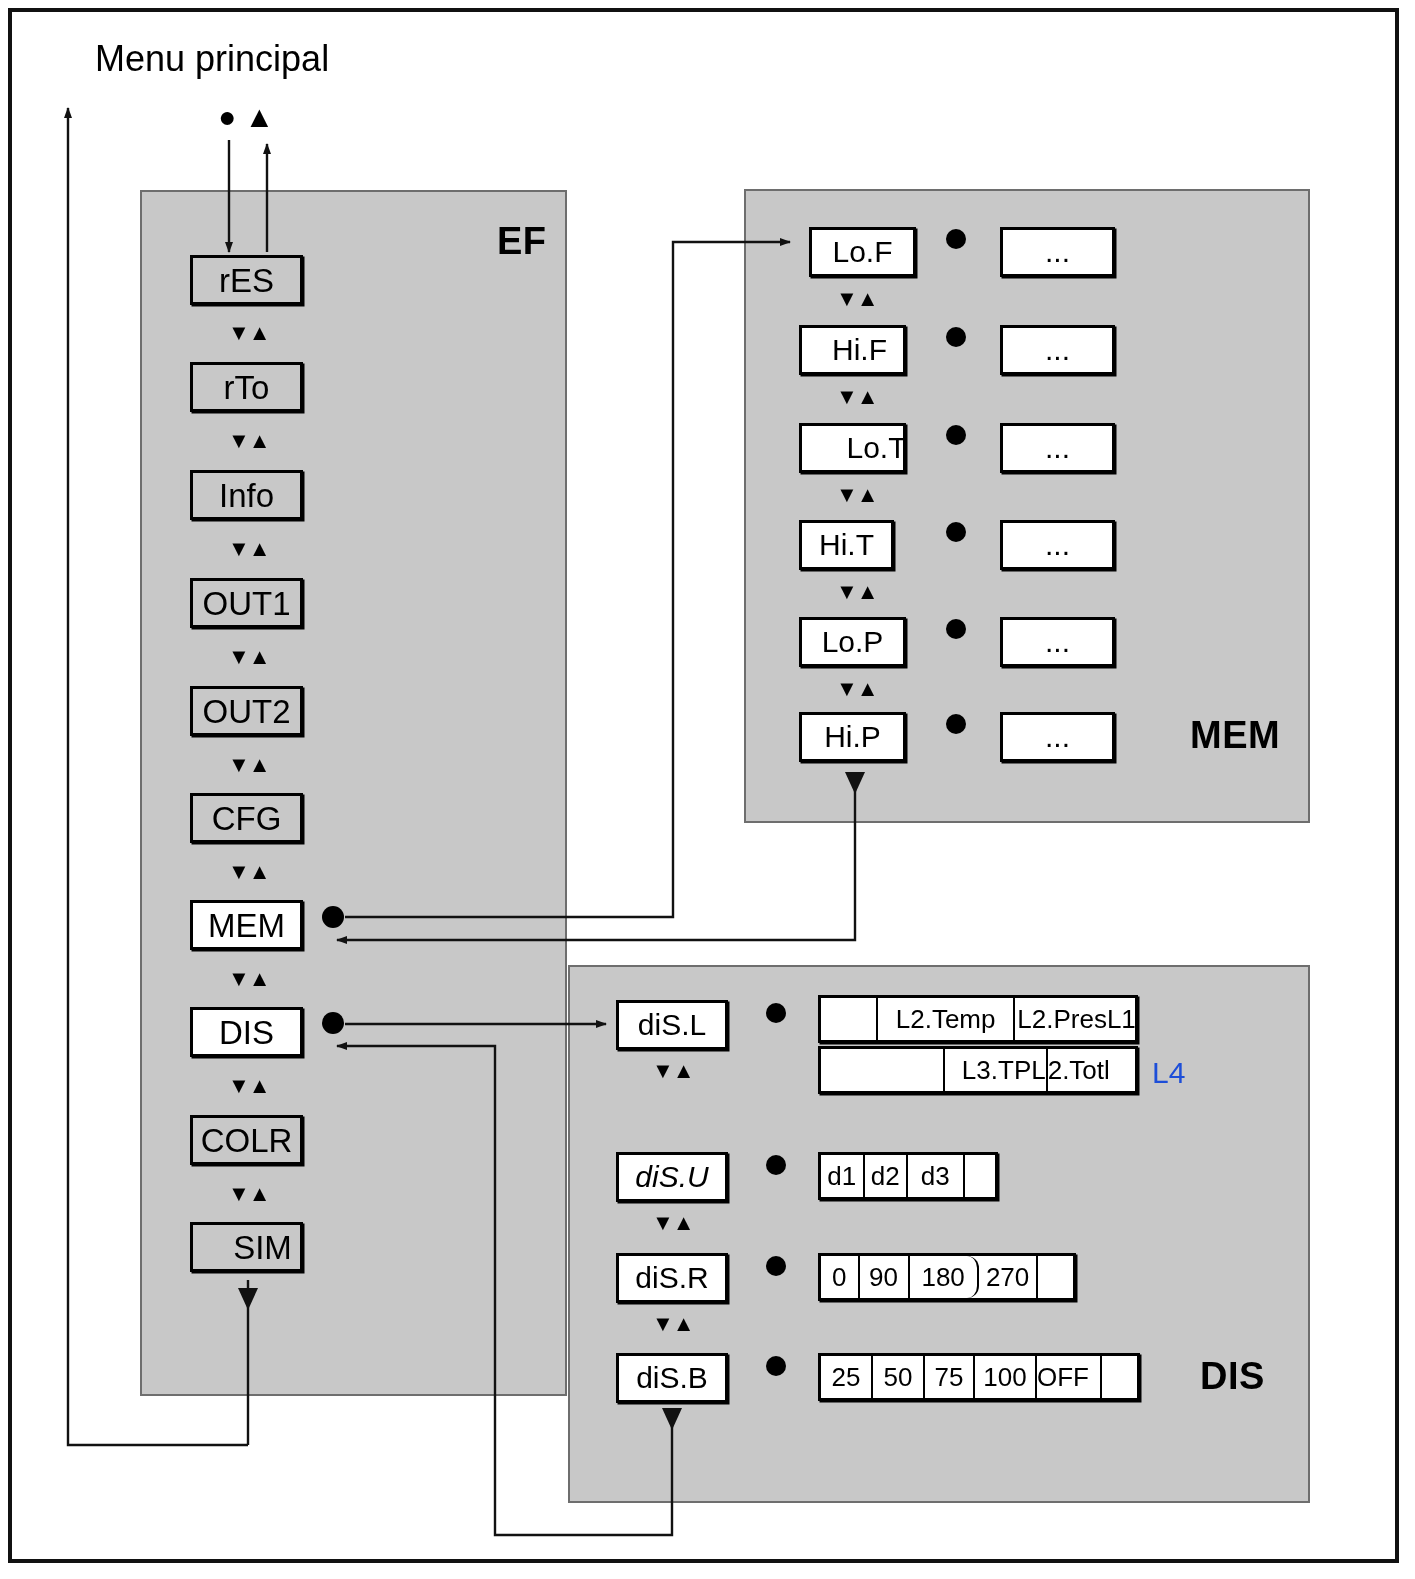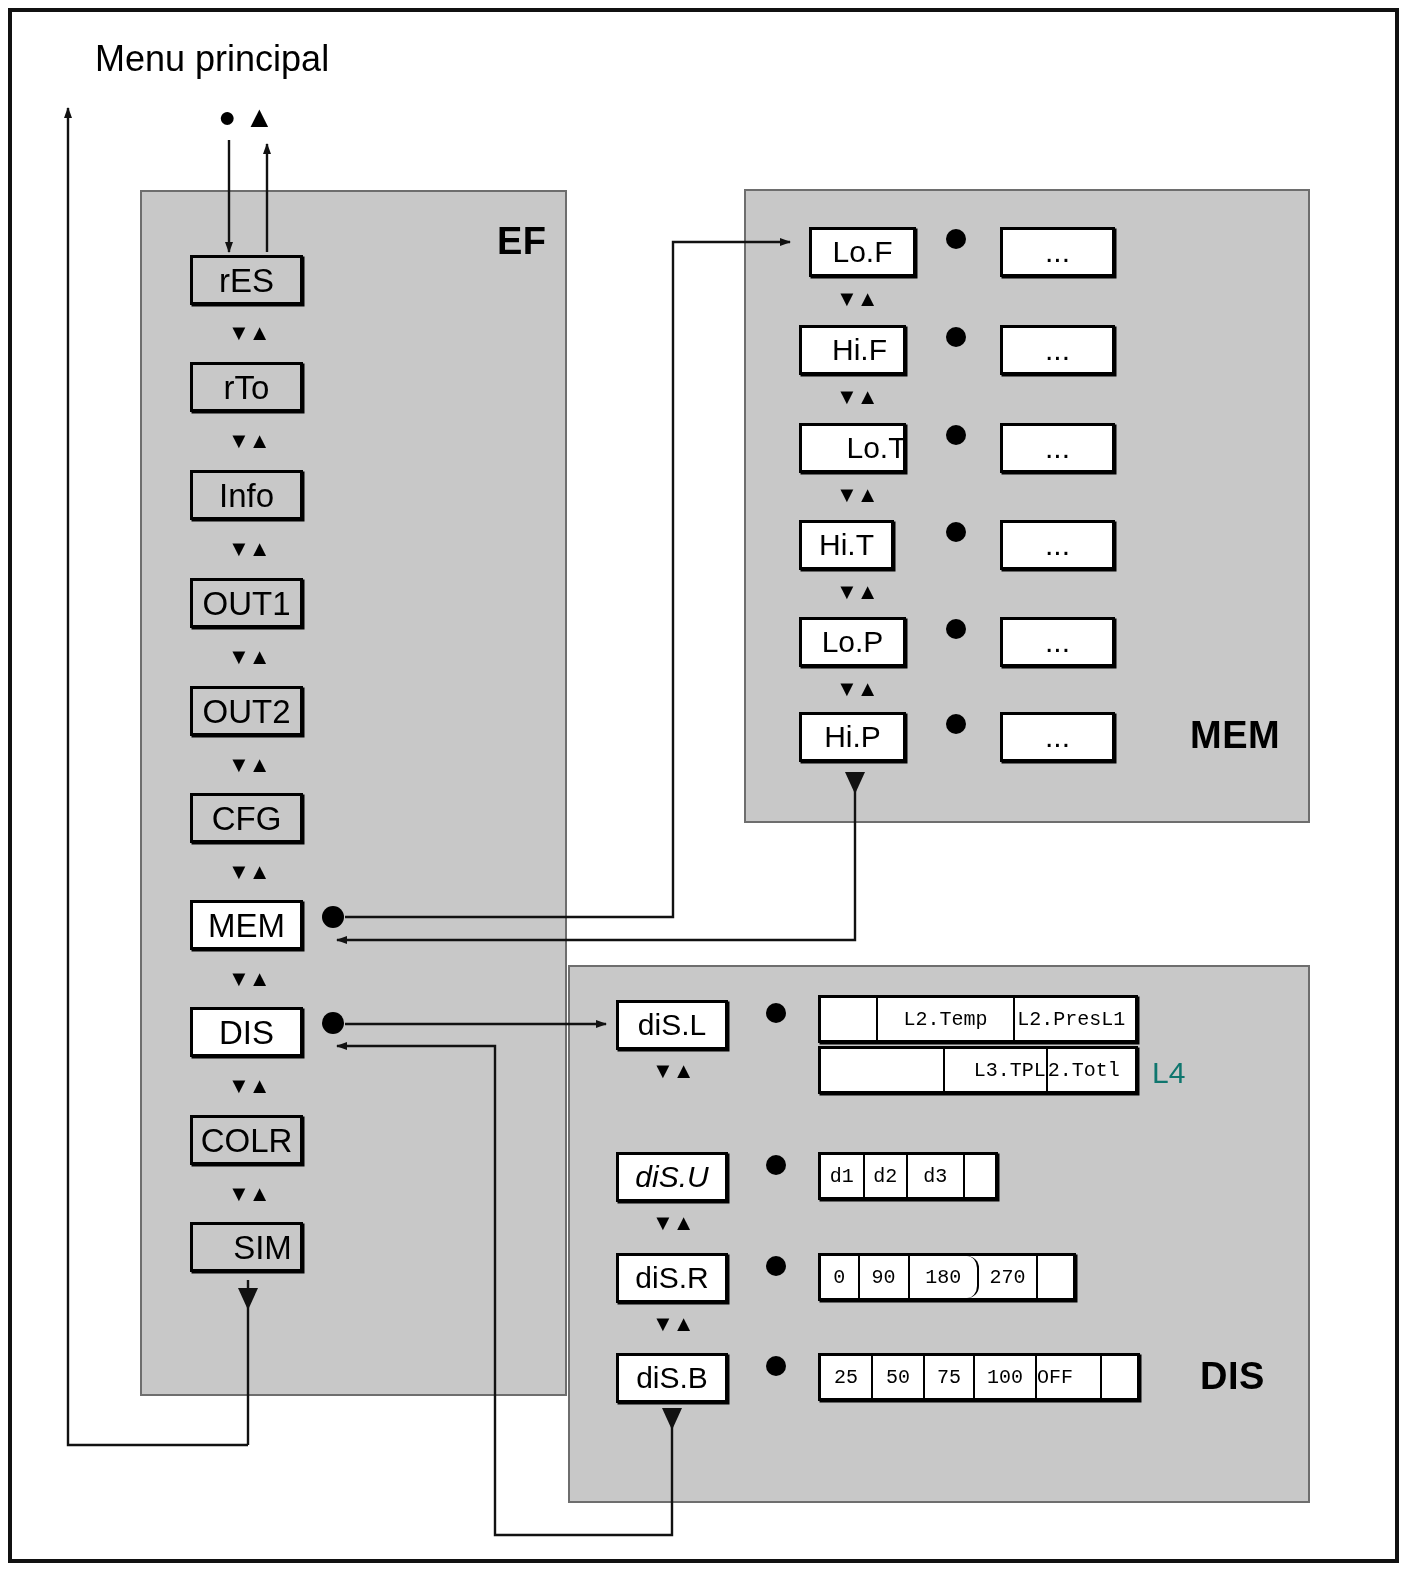--- a/index.html
+++ b/index.html
@@ -102,45 +102,44 @@
     position: absolute;
     font-size: 36px;
     color: #000;
     white-space: nowrap;
   }
 
   
   .freetext {
     position: absolute;
     font-size: 30px;
-    color: #0f766e;
+    color: #1d4ed8;
     white-space: nowrap;
   }
 
   
   .optstrip {
     position: absolute;
     box-sizing: border-box;
     border: 3px solid #000;
     background: #fff;
     display: flex;
     box-shadow: 1.5px 1.5px 0 0 #000;
     overflow: hidden;
   }
   .optstrip .cell {
     box-sizing: border-box;
     border-right: 2px solid #000;
     display: flex;
     align-items: center;
     justify-content: center;
-    font-size: 20px;
+    font-size: 26px;
     color: #000;
     white-space: nowrap;
     overflow: hidden;
-    font-family: Liberation Mono, monospace;
   }
   .optstrip .cell:last-child {
     border-right: none;
   }
 
   svg.wires {
     position: absolute;
     left: 0;
     top: 0;
     width: 1415px;

